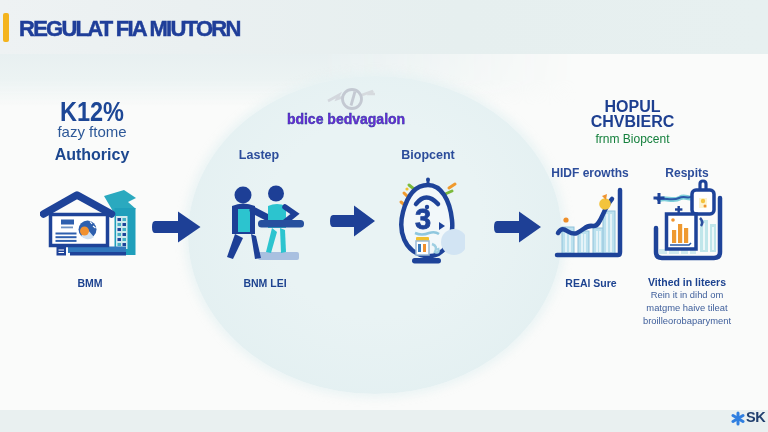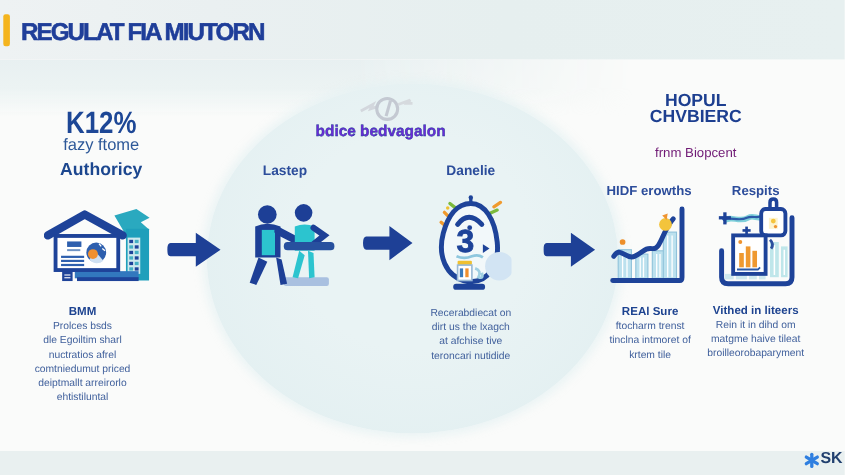--- a/index.html
+++ b/index.html
@@ -20,22 +20,22 @@
   .ybar{left:3px;top:13px;width:6px;height:29px;border-radius:2px;background:#f4b41e;}
   .title{left:19px;top:16px;font-size:22px;font-weight:bold;color:#1f3e99;
     letter-spacing:-1.75px;-webkit-text-stroke:.5px #1f3e99;}
   .k12{left:30px;top:96px;width:124px;font-size:28px;font-weight:bold;color:#1d4796;
     transform:scaleX(.84);}
   .fazy{left:30px;top:123px;width:124px;font-size:15px;color:#2d5898;}
   .auth{left:30px;top:146px;width:124px;font-size:16px;font-weight:bold;color:#1c478f;}
   .lbl{font-weight:bold;color:#2c4d9b;font-size:12.5px;}
   .bigctr{left:260px;top:111px;width:172px;font-size:14px;font-weight:bold;color:#6d28d9;
     -webkit-text-stroke:.4px #1d3f90;}
-  .hopul{left:560px;top:84px;width:145px;font-size:16px;font-weight:bold;color:#1d3f90;line-height:15px;}
-  .frnm{left:560px;top:132px;width:145px;font-size:12px;color:#701a75;}
+  .hopul{left:560px;top:99px;width:145px;font-size:16px;font-weight:bold;color:#1d3f90;line-height:15px;}
+  .frnm{left:560px;top:132px;width:145px;font-size:12px;color:#15803d;}
   .colhead{font-weight:bold;color:#1d4390;font-size:10.5px;}
   .coltxt{color:#40609c;font-size:9.4px;line-height:13px;}
   .sk{left:746px;top:409px;font-size:14.5px;font-weight:bold;color:#203f6e;letter-spacing:-.3px;}
 </style>
 </head>
 <body>
   <div class="abs top-band"></div>
   <div class="abs mid-band"></div>
   <div class="abs circle"></div>
   <div class="abs bottom-band"></div>
@@ -48,21 +48,21 @@
   <div class="abs ctr auth">Authoricy</div>
 
   <svg class="abs" style="left:322px;top:84px" width="58" height="30" viewBox="0 0 58 30">
     <path d="M6 17 L17 11 L15 15 L21 13" stroke="#d3d7dd" stroke-width="2.6" fill="none"></path>
     <path d="M40 11 L51 7 L48 10 L53 10" stroke="#d6dade" stroke-width="2.6" fill="none"></path>
     <circle cx="30" cy="15" r="9.5" stroke="#c4c9d2" stroke-width="2.8" fill="none"></circle>
     <line x1="33" y1="7.5" x2="29" y2="21.5" stroke="#c4c9d2" stroke-width="2.8"></line>
   </svg>
   <div class="abs ctr bigctr">bdice bedvagalon</div>
   <div class="abs ctr lbl" style="left:219px;top:148px;width:80px;">Lastep</div>
-  <div class="abs ctr lbl" style="left:388px;top:148px;width:80px;">Danelie</div>
+  <div class="abs ctr lbl" style="left:388px;top:148px;width:80px;">Biopcent</div>
 
   <div class="abs ctr hopul">HOPUL<br>CHVBIERC</div>
   <div class="abs ctr frnm">frnm Biopcent</div>
   <div class="abs ctr lbl" style="left:550px;top:166px;width:80px;font-size:12px;">HIDF erowths</div>
   <div class="abs ctr lbl" style="left:647px;top:166px;width:80px;font-size:12px;">Respits</div>
 
   <svg class="abs" style="left:40px;top:188px" width="100" height="72" viewBox="0 0 100 72">
     <path d="M64 8 L84 2 L96 10 L88 14 L96 21 L74 25 Z" fill="#2aa9bf"></path>
     <rect x="74.5" y="20" width="21" height="47" fill="#1f9fbb"></rect>
     <rect x="76" y="28" width="11.5" height="33" fill="#cfe9ee"></rect>
@@ -199,32 +199,30 @@
     <line x1="65" y1="51" x2="65" y2="74" stroke="#ffffff" stroke-width="1.4"></line>
     <path d="M52 42 Q56 46 53 50" stroke="#2b4f9e" stroke-width="2.5" fill="none"></path>
     <rect x="18.5" y="38" width="29.5" height="35" fill="#ffffff" stroke="#1e4399" stroke-width="3.5"></rect>
     <circle cx="25" cy="44" r="1.8" fill="#ef9430"></circle>
     <rect x="24" y="54" width="4.2" height="13" fill="#ef9930"></rect>
     <rect x="30" y="48" width="4.2" height="19" fill="#ef9930"></rect>
     <rect x="36" y="52" width="4.2" height="15" fill="#ef9930"></rect>
     <path d="M22 69 L41 69 L43 67" stroke="#2a5aa8" stroke-width="1.6" fill="none"></path>
   </svg>
 
-  <div class="abs ctr" style="left:15px;top:277px;width:120px;">
+  <div class="abs ctr" style="left:30px;top:277px;width:120px;">
     <div class="colhead">BMM</div>
-    <div class="coltxt">Prolces bsds<br>dle Egoiltim sharl<br>nuctratios afrel<br>comtniedumut priced<br>deiptmallt arreirorlo<br>ehtistiluntal</div>
   </div>
   <div class="abs ctr" style="left:205px;top:277px;width:120px;">
+    <div class="colhead">BNM LEI</div>
   </div>
   <div class="abs ctr" style="left:368px;top:277px;width:120px;">
-    <div class="coltxt">Recerabdiecat on<br>dirt us the lxagch<br>at afchise tive<br>teroncari nutidide</div>
   </div>
   <div class="abs ctr" style="left:531px;top:277px;width:120px;">
     <div class="colhead">REAl Sure</div>
-    <div class="coltxt">ftocharm trenst<br>tinclna intmoret of<br>krtem tile</div>
   </div>
   <div class="abs ctr" style="left:627px;top:276px;width:120px;">
     <div class="colhead">Vithed in liteers</div>
     <div class="coltxt">Rein it in dihd om<br>matgme haive tileat<br>broilleorobaparyment</div>
   </div>
 
   <svg class="abs" style="left:731px;top:411px" width="14" height="15" viewBox="0 0 14 15">
     <g stroke="#2f7fe0" stroke-width="3" stroke-linecap="round">
       <line x1="7" y1="2" x2="7" y2="13"></line>
       <line x1="2" y1="4.5" x2="12" y2="10.5"></line>

